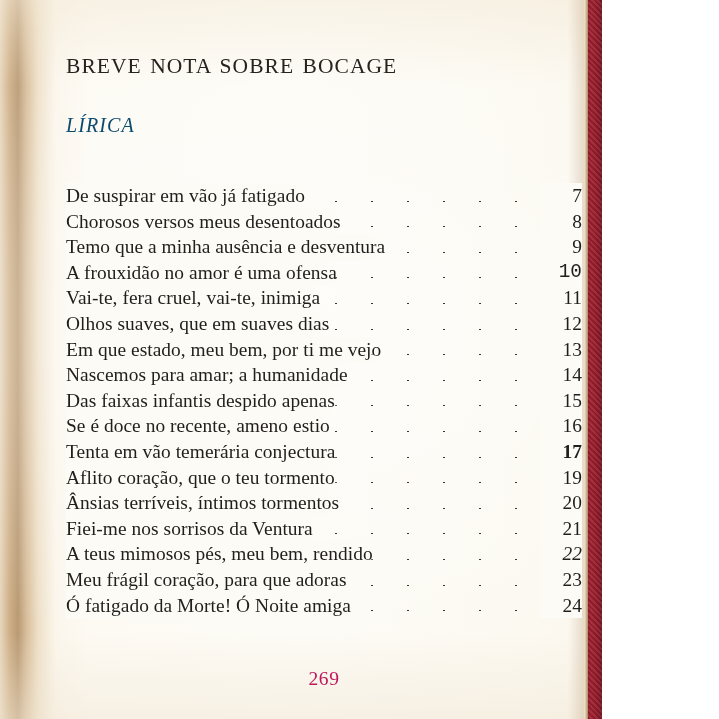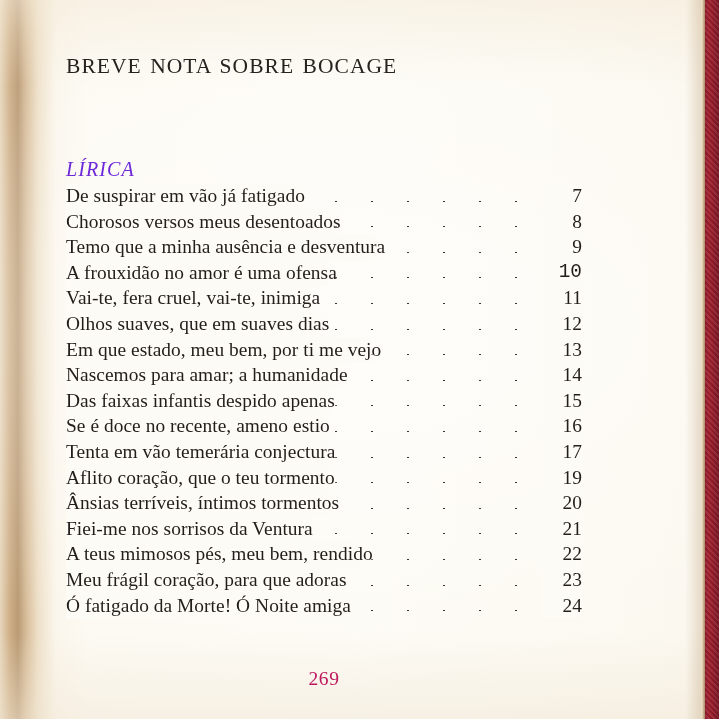--- a/index.html
+++ b/index.html
@@ -3,21 +3,21 @@
 <meta charset="utf-8">
 <title>Index page</title>
 <style>
   html, body {
     margin: 0;
     padding: 0;
     background: #ffffff;
   }
   #page {
     position: relative;
-    width: 719px;
+    width: 602px;
     height: 719px;
     overflow: hidden;
     background: #fbf8f0;
     font-family: "Liberation Serif", "DejaVu Serif", serif;
     color: #231f1c;
   }
 
   
   .paper {
     position: absolute;
@@ -93,22 +93,21 @@
   }
 
   .section-title {
     position: absolute;
     left: 0;
     top: 114px;
     font-size: 20px;
     font-style: italic;
     letter-spacing: 1.1px;
     white-space: nowrap;
-    color: #6d28d9;
-    margin-top: 44px;
+    color: #0c4a6e;
   }
 
   .toc {
     position: absolute;
     left: 0;
     top: 183px;
     width: 516px;
   }
 
   .toc-row {
@@ -226,33 +225,33 @@
             <i></i>
           </span><span class="label-wrap" style="background: linear-gradient(90deg, rgb(253, 251, 245) 0%, rgb(253, 251, 245) 92%, rgba(253, 251, 245, 0) 100%);"><span class="toc-label">Nascemos para amar; a humanidade</span></span><span class="toc-page" style="background: linear-gradient(90deg, rgba(253, 251, 245, 0) 0%, rgb(253, 251, 245) 18%);">14</span></div>
         <div class="toc-row"><span class="toc-leader">
             <i></i>
           </span><span class="label-wrap" style="background: linear-gradient(90deg, rgb(253, 251, 245) 0%, rgb(253, 251, 245) 92%, rgba(253, 251, 245, 0) 100%);"><span class="toc-label">Das faixas infantis despido apenas</span></span><span class="toc-page" style="background: linear-gradient(90deg, rgba(253, 251, 245, 0) 0%, rgb(253, 251, 245) 18%);">15</span></div>
         <div class="toc-row"><span class="toc-leader">
             <i></i>
           </span><span class="label-wrap" style="background: linear-gradient(90deg, rgb(253, 251, 245) 0%, rgb(253, 251, 245) 92%, rgba(253, 251, 245, 0) 100%);"><span class="toc-label">Se é doce no recente, ameno estio</span></span><span class="toc-page" style="background: linear-gradient(90deg, rgba(253, 251, 245, 0) 0%, rgb(253, 251, 245) 18%);">16</span></div>
         <div class="toc-row"><span class="toc-leader">
             <i></i>
-          </span><span class="label-wrap" style="background: linear-gradient(90deg, rgb(253, 251, 245) 0%, rgb(253, 251, 245) 92%, rgba(253, 251, 245, 0) 100%);"><span class="toc-label">Tenta em vão temerária conjectura</span></span><span class="toc-page" style="background: linear-gradient(90deg, rgba(253, 251, 245, 0) 0%, rgb(253, 251, 245) 18%);">17</span></div>
+          </span><span class="label-wrap" style="background: linear-gradient(90deg, rgb(253, 251, 245) 0%, rgb(253, 251, 245) 92%, rgba(253, 251, 245, 0) 100%);"><span class="toc-label">Tenta em vão temerária conjectura</span></span><span class="toc-page" style="background: linear-gradient(90deg, rgba(253, 251, 245, 0) 0%, rgb(253, 251, 245) 18%); font-weight: bold;">17</span></div>
         <div class="toc-row"><span class="toc-leader">
             <i></i>
           </span><span class="label-wrap" style="background: linear-gradient(90deg, rgb(253, 251, 245) 0%, rgb(253, 251, 245) 92%, rgba(253, 251, 245, 0) 100%);"><span class="toc-label">Aflito coração, que o teu tormento</span></span><span class="toc-page" style="background: linear-gradient(90deg, rgba(253, 251, 245, 0) 0%, rgb(253, 251, 245) 18%);">19</span></div>
         <div class="toc-row"><span class="toc-leader">
             <i></i>
           </span><span class="label-wrap" style="background: linear-gradient(90deg, rgb(253, 251, 245) 0%, rgb(253, 251, 245) 92%, rgba(253, 251, 245, 0) 100%);"><span class="toc-label">Ânsias terríveis, íntimos tormentos</span></span><span class="toc-page" style="background: linear-gradient(90deg, rgba(253, 251, 245, 0) 0%, rgb(253, 251, 245) 18%);">20</span></div>
         <div class="toc-row"><span class="toc-leader">
             <i></i>
           </span><span class="label-wrap" style="background: linear-gradient(90deg, rgb(253, 251, 245) 0%, rgb(253, 251, 245) 92%, rgba(253, 251, 245, 0) 100%);"><span class="toc-label">Fiei-me nos sorrisos da Ventura</span></span><span class="toc-page" style="background: linear-gradient(90deg, rgba(253, 251, 245, 0) 0%, rgb(253, 251, 245) 18%);">21</span></div>
         <div class="toc-row"><span class="toc-leader">
             <i></i>
-          </span><span class="label-wrap" style="background: linear-gradient(90deg, rgb(253, 251, 245) 0%, rgb(253, 251, 245) 92%, rgba(253, 251, 245, 0) 100%);"><span class="toc-label">A teus mimosos pés, meu bem, rendido</span></span><span class="toc-page" style="background: linear-gradient(90deg, rgba(253, 251, 245, 0) 0%, rgb(253, 251, 245) 18%);">22</span></div>
+          </span><span class="label-wrap" style="background: linear-gradient(90deg, rgb(253, 251, 245) 0%, rgb(253, 251, 245) 92%, rgba(253, 251, 245, 0) 100%);"><span class="toc-label">A teus mimosos pés, meu bem, rendido</span></span><span class="toc-page" style="background: linear-gradient(90deg, rgba(253, 251, 245, 0) 0%, rgb(253, 251, 245) 18%); font-style: italic;">22</span></div>
         <div class="toc-row"><span class="toc-leader">
             <i></i>
           </span><span class="label-wrap" style="background: linear-gradient(90deg, rgb(253, 251, 245) 0%, rgb(253, 251, 245) 92%, rgba(253, 251, 245, 0) 100%);"><span class="toc-label">Meu frágil coração, para que adoras</span></span><span class="toc-page" style="background: linear-gradient(90deg, rgba(253, 251, 245, 0) 0%, rgb(253, 251, 245) 18%);">23</span></div>
         <div class="toc-row"><span class="toc-leader">
             <i></i>
           </span><span class="label-wrap" style="background: linear-gradient(90deg, rgb(253, 251, 245) 0%, rgb(253, 251, 245) 92%, rgba(253, 251, 245, 0) 100%);"><span class="toc-label">Ó fatigado da Morte! Ó Noite amiga</span></span><span class="toc-page" style="background: linear-gradient(90deg, rgba(253, 251, 245, 0) 0%, rgb(253, 251, 245) 18%);">24</span></div>
       </div>
 
     <div class="folio">269</div>
 

